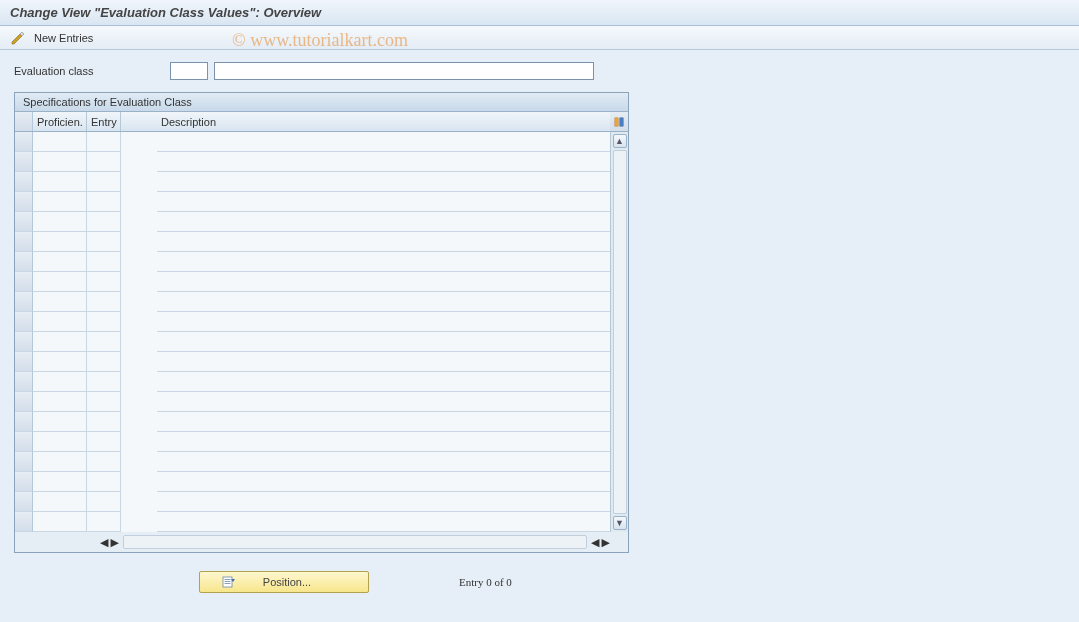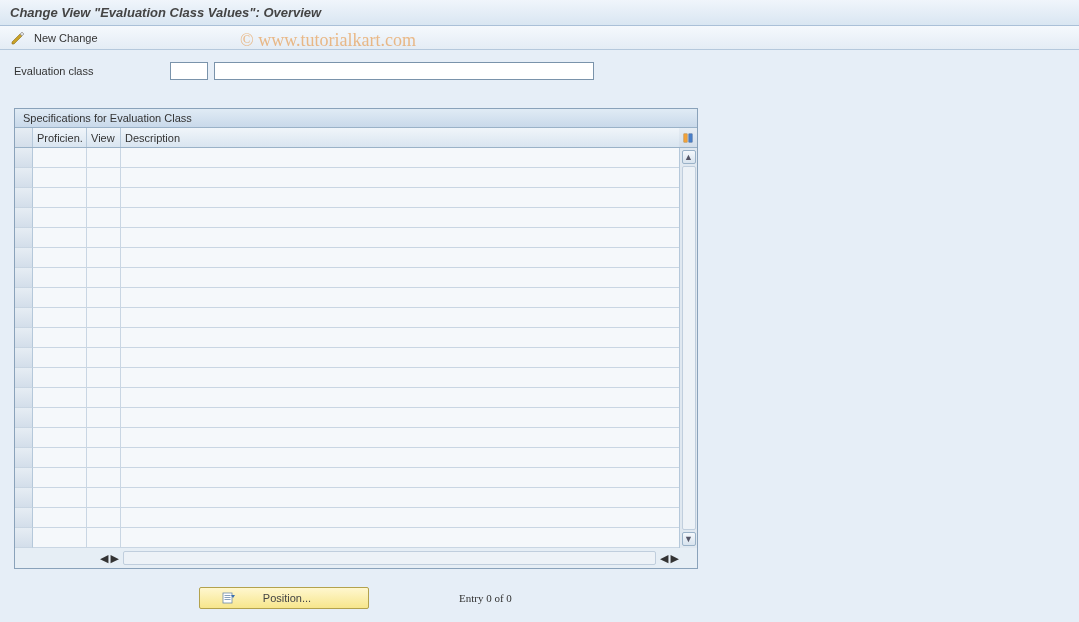--- a/index.html
+++ b/index.html
@@ -38,42 +38,42 @@
     }
     .toolbar-icon svg { display:block; }
     .toolbar-text { color: #333; }
     .content {
       padding: 12px 14px;
     }
     .field-row {
       display: flex;
       align-items: center;
       gap: 6px;
-      margin-bottom: 28px;
+      margin-bottom: 12px;
     }
     .field-label { width: 150px; color: #333; }
     .small-input {
       width: 28px;
       height: 18px;
       border: 1px solid #7a93ab;
       background: #fff;
       text-align: right;
       padding: 1px 18px;
       font-size: 11px;
     }
     .wide-input {
       width: 380px;
       height: 18px;
       border: 1px solid #7a93ab;
       background: #fff;
       padding: 1px 3px;
       font-size: 11px;
     }
     .grid-panel {
-      width: 684px;
+      width: 615px;
       border: 1px solid #8aa2ba;
       background: #e6eef5;
       position: relative;
     }
     .grid-title {
       background: linear-gradient(#e0ebf5, #c9d9ea);
       border-bottom: 1px solid #9ab2c8;
       padding: 3px 8px;
       font-size: 11px;
       color: #333;
@@ -86,21 +86,21 @@
     }
     .grid-header-row > div {
       border-right: 1px solid #b5c8da;
       padding: 2px 4px;
       color: #333;
       display:flex; align-items:center;
     }
     .col-sel { width: 18px; background: linear-gradient(#e6edf4,#d3deea); }
     .col-pro { width: 54px; }
     .col-info { width: 34px; }
-    .col-desc { flex: 1; border-right: none !important;}
+    .col-desc { flex: 1; border-right: none !important; margin-left: 36px;}
     .col-cfg { width: 18px; border-right:none !important; display:flex; align-items:center; justify-content:center; background: linear-gradient(#e6edf4,#d3deea); }
     .grid-body {
       display: flex;
     }
     .grid-rows {
       flex: 1;
     }
     .grid-row {
       display: flex;
       height: 20px;
@@ -165,58 +165,58 @@
       color:#444;
       font-size:11px;
       border-radius:2px;
       justify-content:flex-start;
     }
     .position-btn .icon { width:14px; height:14px; display:flex;align-items:center;justify-content:center;}
     .position-btn .label { flex:1; text-align:center; padding-right:14px; }
     .entry-text { color:#333;font-family:Liberation Serif, serif; }
     .watermark {
       position:absolute;
-      top: 30px; left: 240px;
+      top: 30px; left: 232px;
       font-size: 18px;
       color: rgba(232,136,40,0.55);
       font-family: Georgia, serif;
       pointer-events:none;
     }
   </style>
 </head>
 <body>
 
 <div class="title-bar">
   <span>Change View "Evaluation Class Values": Overview</span>
 </div>
 
 <div class="toolbar">
   <span class="toolbar-icon">
     <svg width="16" height="16" viewBox="0 0 16 16">
       <path d="M2 12 L10 4 L12 6 L4 14 L2 14 Z" fill="#c9a227" stroke="#8a6d1f" stroke-width="0.6"></path>
       <path d="M10 4 L12 2 L14 4 L12 6 Z" fill="#ddd" stroke="#888" stroke-width="0.6"></path>
     </svg>
   </span>
-  <span class="toolbar-text">New Change</span>
+  <span class="toolbar-text">New Entries</span>
 </div>
 
 <div class="content">
 
   <div class="field-row">
     <span class="field-label">Evaluation class</span>
     <input class="small-input" value="02" style="">
     <input class="wide-input" value="" style="">
   </div>
 
   <div class="grid-panel">
     <div class="grid-title">Specifications for Evaluation Class</div>
     <div class="grid-header-row">
       <div class="col-sel"></div>
       <div class="col-pro">Proficien.</div>
-      <div class="col-info">View</div>
+      <div class="col-info">Entry</div>
       <div class="col-desc">Description</div>
       <div class="col-cfg">
         <svg width="12" height="12" viewBox="0 0 12 12">
           <rect x="1" y="1" width="4" height="10" fill="#f2a33c" stroke="#b06e12" stroke-width="0.5"></rect>
           <rect x="7" y="1" width="4" height="10" fill="#4a7fc9" stroke="#2a4f86" stroke-width="0.5"></rect>
         </svg>
       </div>
     </div>
     <div class="grid-body">
       <div class="grid-rows" id="grid-rows">

